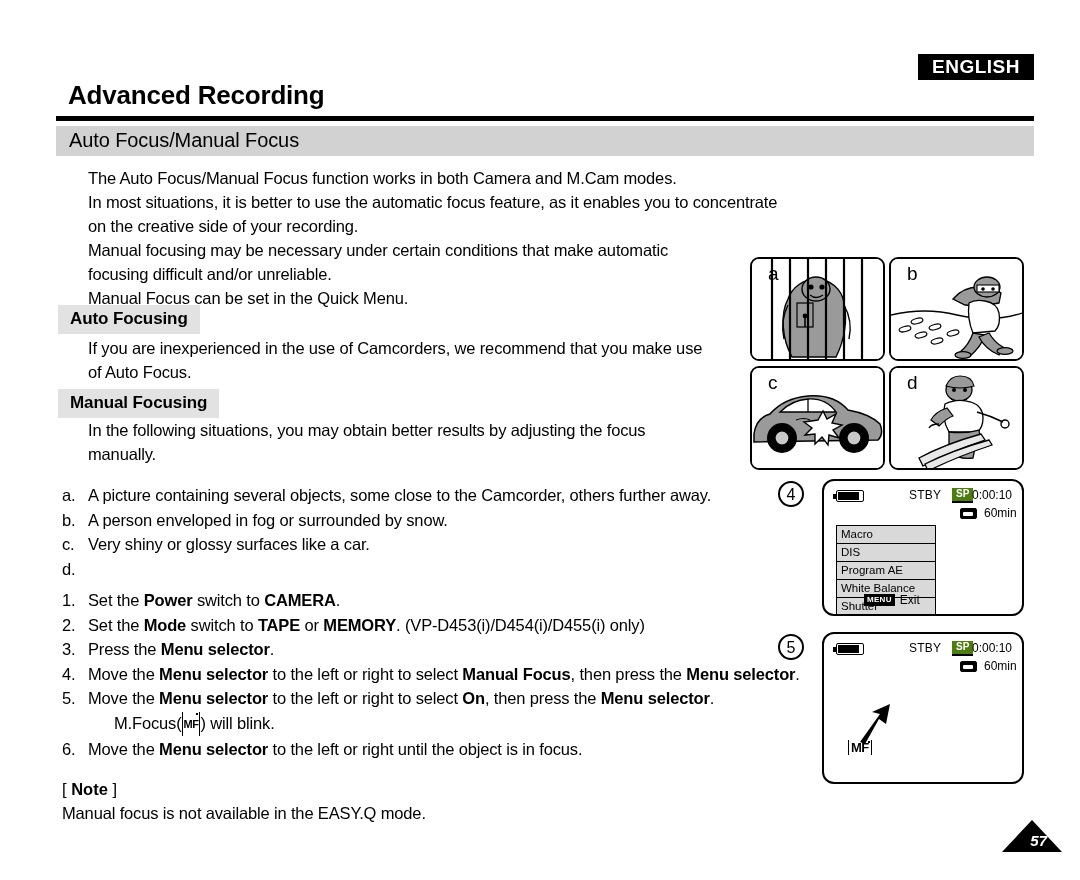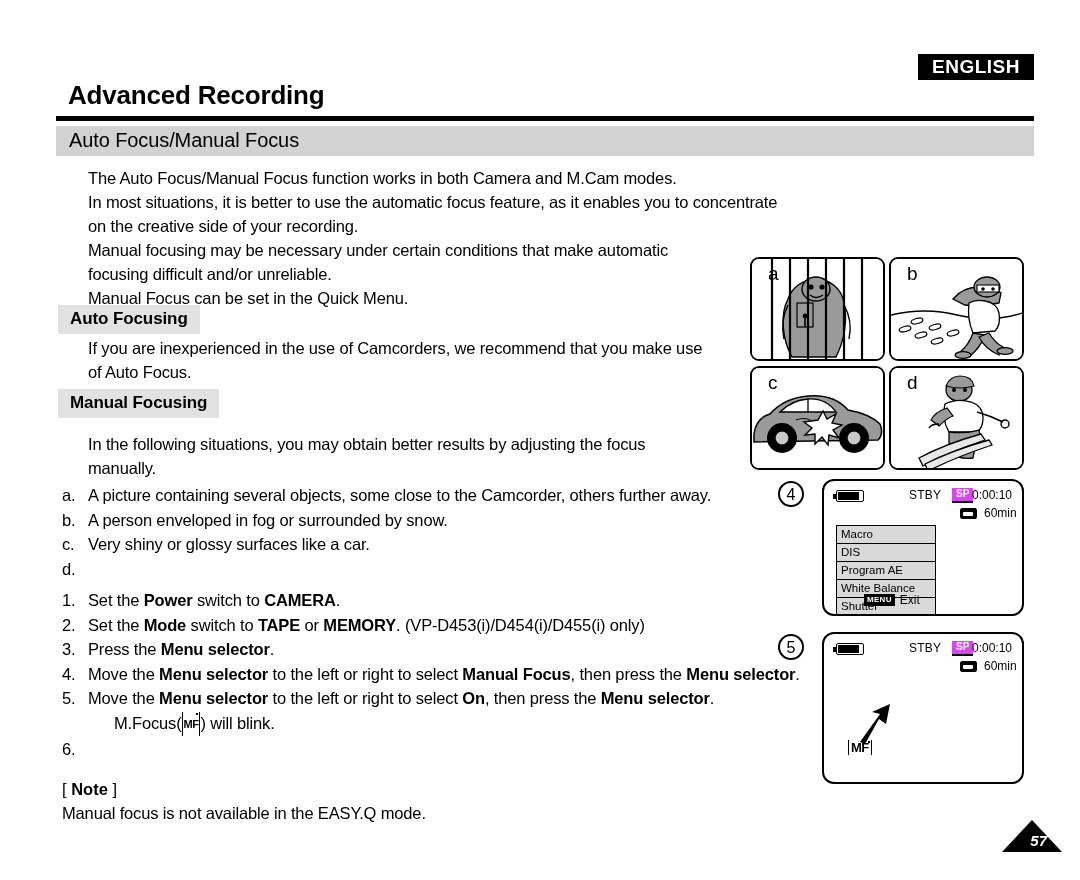--- a/index.html
+++ b/index.html
@@ -43,21 +43,21 @@
 
   
   .para{
     position:absolute; left:88px;
     font-size:16.5px; line-height:24px;
     letter-spacing:-.15px;
     white-space:pre;
   }
   #intro-para{ top:166px; }
   #auto-para { top:336px; }
-  #manual-para{ top:432px; }
+  #manual-para{ top:418px; }
 
   .sub-head{
     position:absolute; left:58px;
     background:#e2e2e2;
     font-size:17px; font-weight:bold;
     padding:4px 12px 5px 12px;
     letter-spacing:-.1px;
   }
   #auto-head  { top:305px; }
   #manual-head{ top:389px; }
@@ -149,21 +149,21 @@
   .batt:after{
     content:""; position:absolute; left:-4px; top:3px;
     width:3px; height:5px; background:#000;
   }
   .stby{
     position:absolute; left:85px; top:7px;
     font-size:12px; letter-spacing:.2px;
   }
   .sp-badge{
     position:absolute; left:128px; top:7px;
-    background:#d946ef; color:#fff;
+    background:#4d7c0f; color:#fff;
     font-size:10px; font-weight:bold;
     padding:1px 4px 2px 4px; line-height:1;
     border-bottom:2px solid #000;
   }
   .timecode{
     position:absolute; right:10px; top:7px;
     font-size:12px;
   }
   .tape-icon{
     position:absolute; left:136px; top:27px;
@@ -296,20 +296,21 @@
     <div class="row">
       <span class="marker">4.</span>
       <span class="txt"><span>Move the </span><b>Menu selector</b><span> to the left or right to select </span><b>Manual Focus</b><span>, then press the </span><b>Menu selector</b><span>.</span></span>
     </div>
     <div class="row">
       <span class="marker">5.</span>
       <span class="txt"><span>Move the </span><b>Menu selector</b><span> to the left or right to select </span><b>On</b><span>, then press the </span><b>Menu selector</b><span>.</span><div class="sub-line">M.Focus(<span class="mf-glyph">MF</span>) will blink.</div></span>
     </div>
     <div class="row">
       <span class="marker">6.</span>
+      <span class="txt"><span>Move the </span><b>Menu selector</b><span> to the left or right until the object is in focus.</span></span>
     </div>
   </div>
 
 <div class="note-head">
   <span>[ </span><b>Note</b><span> ]</span>
 </div>
 <div class="note-body">Manual focus is not available in the EASY.Q mode.</div>
 
 <div class="illus" id="illus-a">
   <span class="lbl">a</span>

